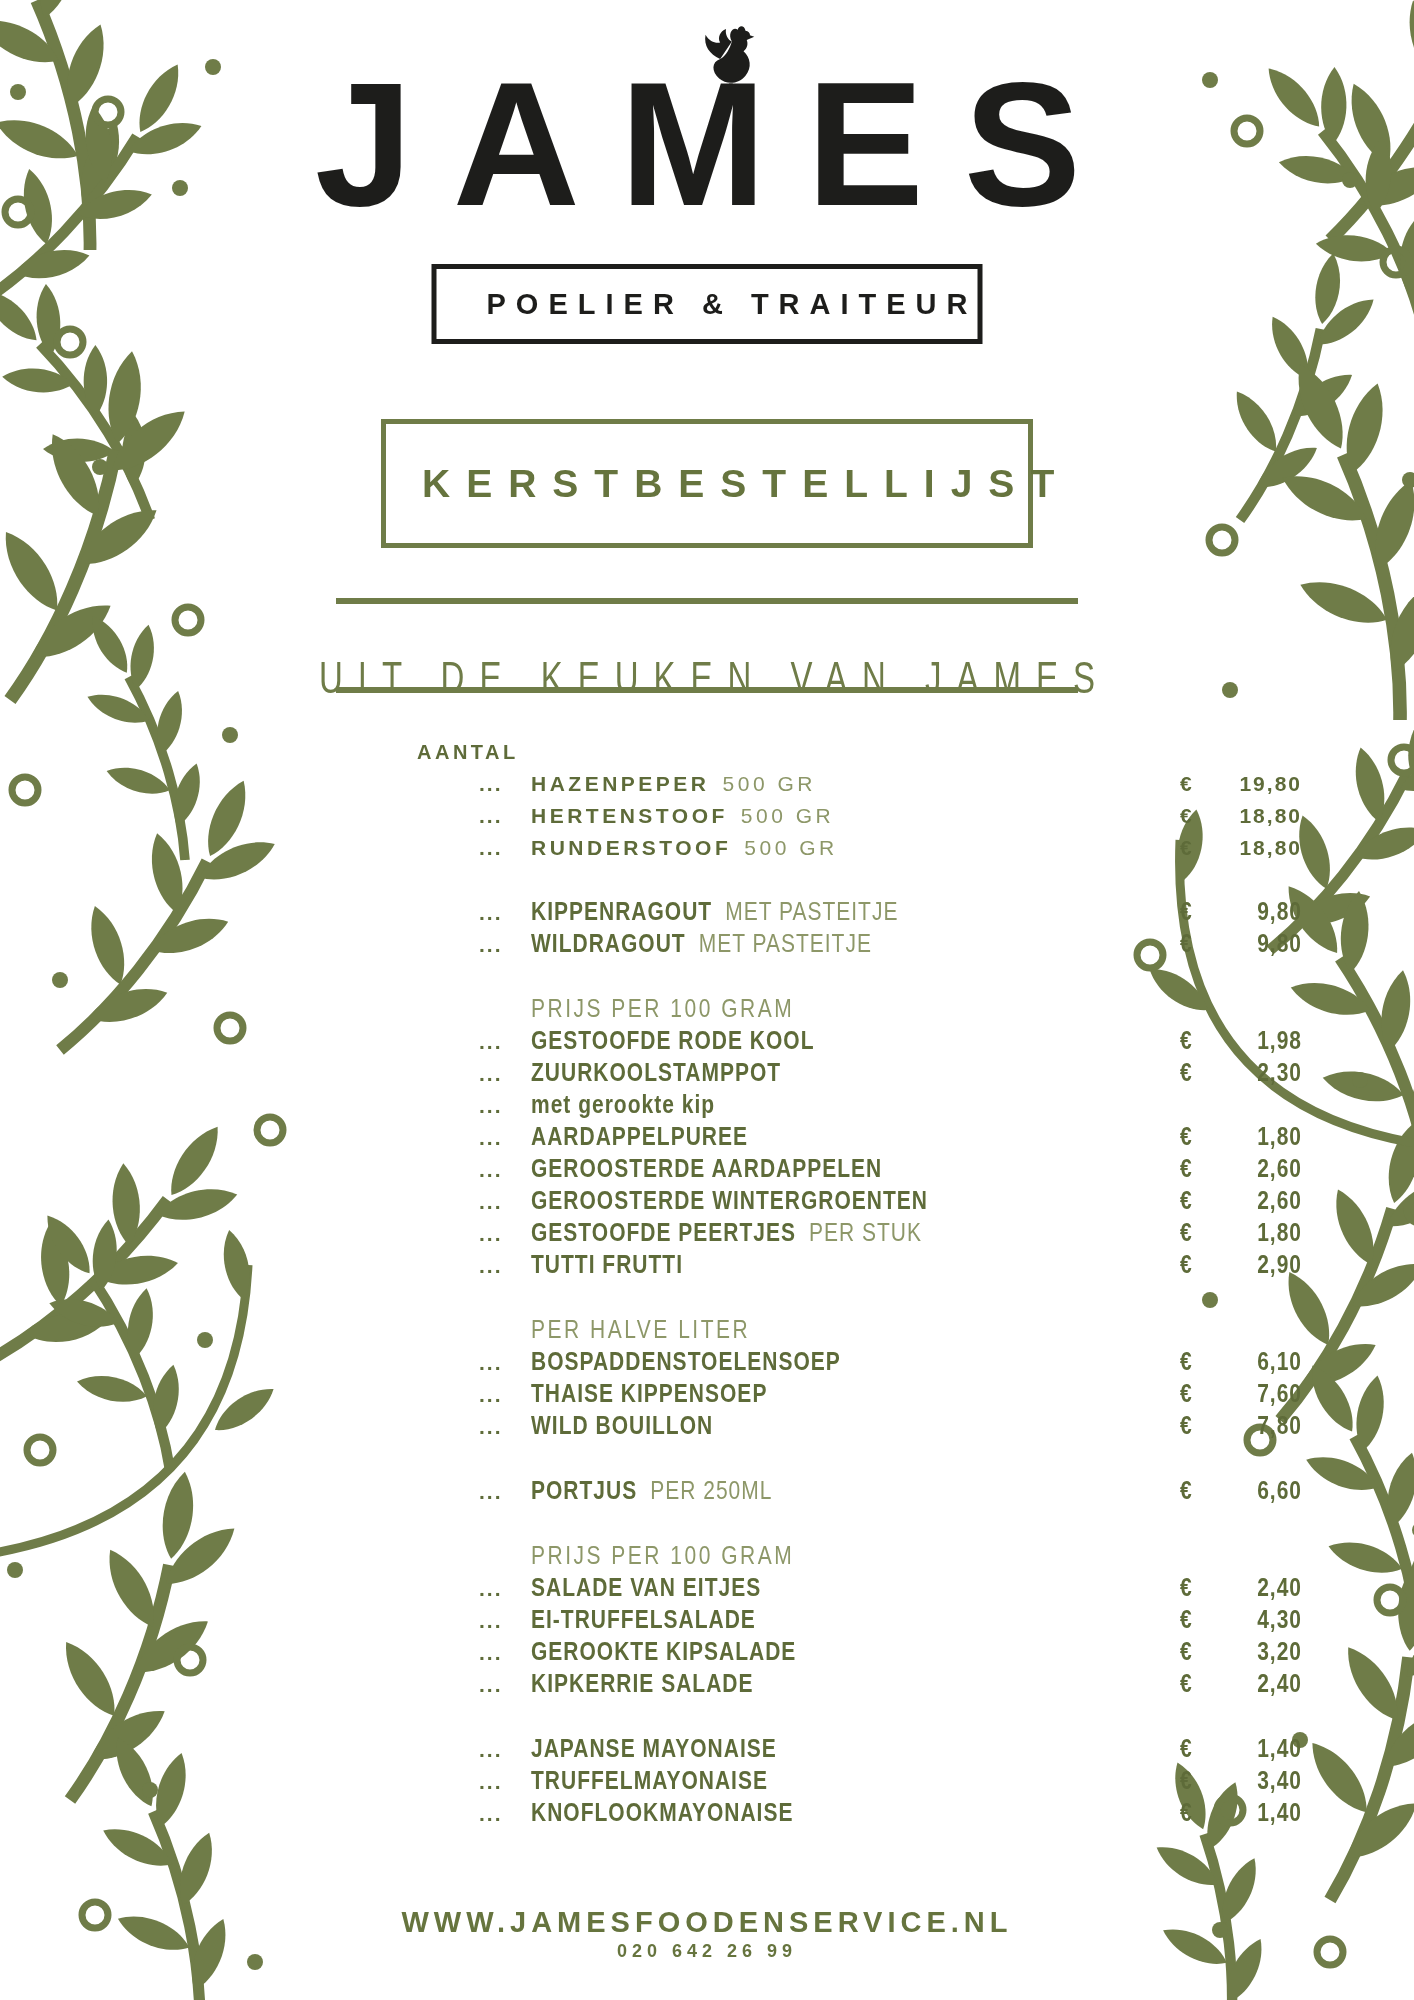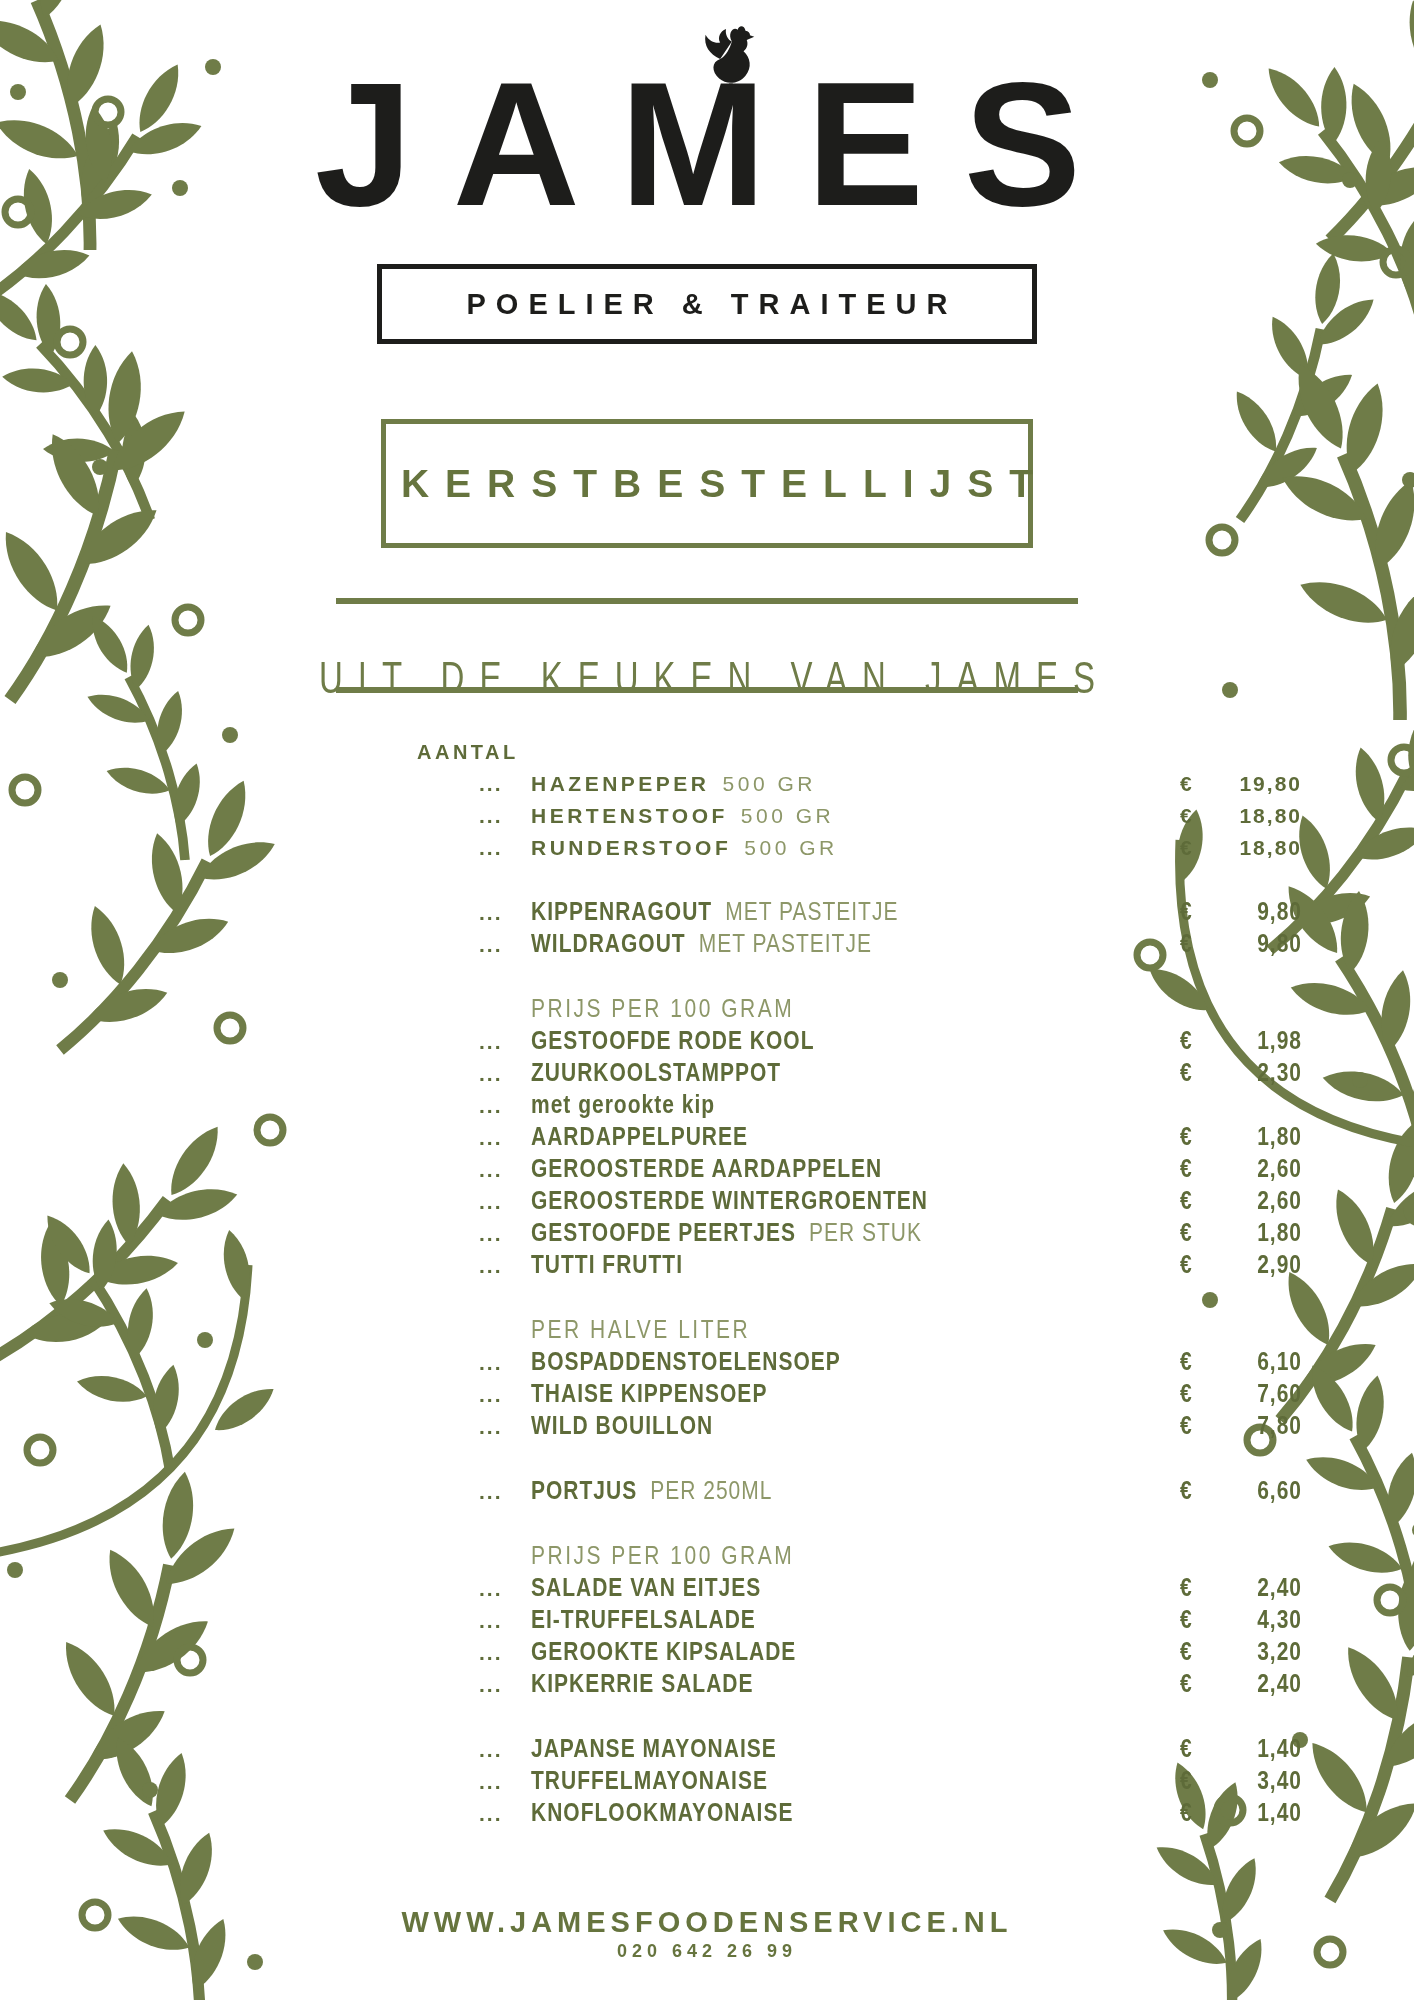--- a/index.html
+++ b/index.html
@@ -7,27 +7,27 @@
         font-family:"Liberation Sans", sans-serif;}
   #decor{position:absolute;left:0;top:0;width:1414px;height:2000px;pointer-events:none;}
   .content{position:absolute;left:207px;top:0;width:1000px;height:2000px;}
 
   .brand-title{position:absolute;top:56px;left:0;width:100%;text-align:center;
     font-size:176px;line-height:1;font-weight:700;color:#1d1d1b;
     letter-spacing:40px;text-indent:22px;}
   .rooster{position:absolute;left:488px;top:24px;width:62px;height:78px;}
 
   .tagline-box{position:absolute;top:264px;left:50%;transform:translateX(-50%);
-    width:660px;height:80px;border:5px solid #1d1d1b;box-sizing:border-box;
-    display:flex;align-items:center;justify-content:center;}
+    width:551px;height:80px;border:5px solid #1d1d1b;box-sizing:border-box;
+    display:flex;align-items:center;justify-content:flex-end;}
   .tagline-box span{font-size:29px;font-weight:700;color:#1d1d1b;letter-spacing:10px;text-indent:10px;}
 
   .banner-box{position:absolute;top:419px;left:50%;transform:translateX(-50%);
     width:652px;height:129px;border:5px solid #6F7C48;box-sizing:border-box;
-    display:flex;align-items:center;justify-content:center;padding-left:20px;}
+    display:flex;align-items:center;justify-content:flex-start;padding-left:20px;}
   .banner-box span{font-size:39px;font-weight:700;color:#66743E;letter-spacing:16px;text-indent:16px;}
 
   .rule{position:absolute;left:50%;transform:translateX(-50%);width:742px;height:6px;background:#6F7C48;}
   .rule.top{top:598px;} .rule.bottom{top:687px;}
   .kitchen{position:absolute;top:636px;left:0;width:100%;height:83px;
     display:flex;align-items:center;justify-content:center;}
   .kitchen span{display:inline-block;transform:scaleY(1.32);font-size:33px;font-weight:400;
     color:#6F7C48;letter-spacing:15px;text-indent:15px;}
 
   .menu{position:absolute;left:272px;top:736px;width:823px;}

